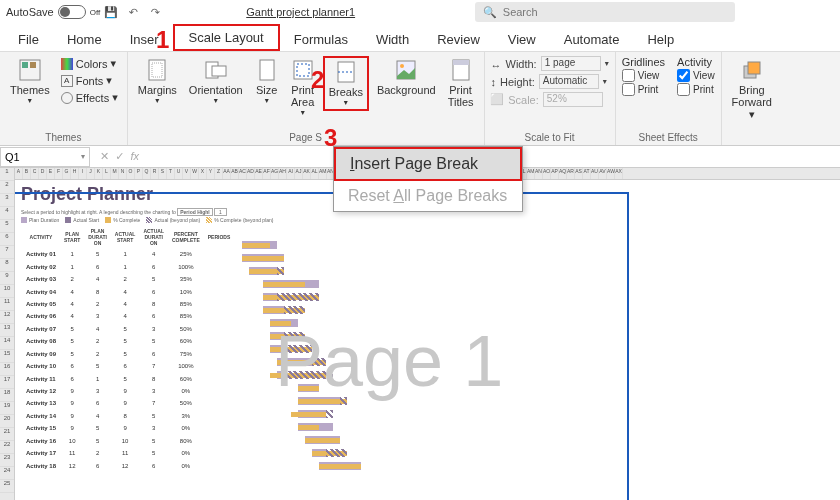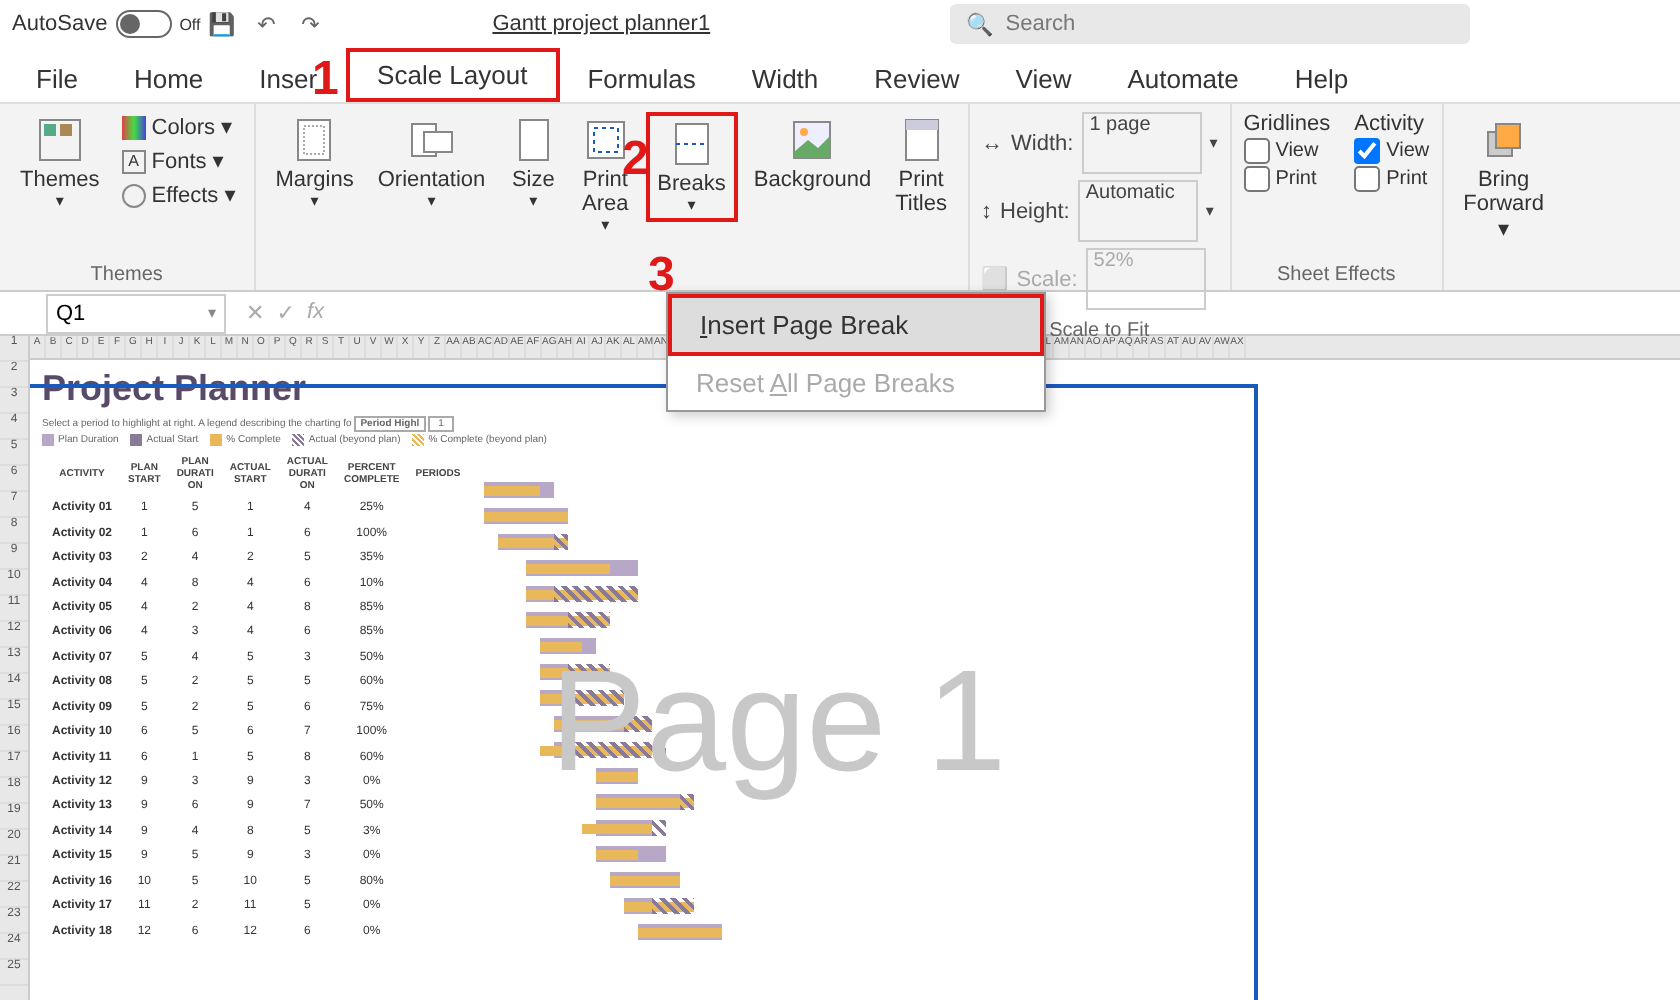--- a/index.html
+++ b/index.html
@@ -27,33 +27,33 @@
 .ribbon { height: 94px; background: #f3f3f3; display: flex; border-bottom: 1px solid #ccc; }
 .ribbon-group { border-right: 1px solid #ddd; padding: 4px 6px 2px; display: flex; flex-direction: column; }
 .group-content { flex: 1; display: flex; align-items: flex-start; gap: 4px; }
 .group-label { text-align: center; font-size: 10px; color: #666; padding-top: 2px; }
 .big-btn { display: flex; flex-direction: column; align-items: center; padding: 2px 4px; font-size: 11px; color: #333; cursor: pointer; }
 .big-btn .icon-large { width: 24px; height: 24px; margin-bottom: 2px; }
 .small-row { display: flex; flex-direction: column; gap: 2px; font-size: 11px; color: #333; }
 .small-btn { display: flex; align-items: center; gap: 3px; padding: 1px 3px; cursor: pointer; }
 .breaks-btn { border: 2px solid #e01818; }
 .scale-row { display: flex; align-items: center; gap: 4px; font-size: 11px; color: #444; margin-bottom: 3px; }
-.scale-input { width: 60px; height: 31px; border: 1px solid #ccc; font-size: 10px; padding: 0 3px; }
+.scale-input { width: 60px; height: 15px; border: 1px solid #ccc; font-size: 10px; padding: 0 3px; }
 .check-col { display: flex; flex-direction: column; font-size: 10px; color: #333; gap: 1px; }
 .check-row { display: flex; align-items: center; gap: 3px; }
 
 
 .dropdown { position: absolute; top: 146px; left: 333px; width: 190px; background: #fff; border: 1px solid #999; box-shadow: 2px 2px 6px rgba(0,0,0,0.2); z-index: 50; }
-.dropdown-row { padding: 6px 14px; font-size: 13px; color: #333; display: flex; align-items: center; cursor: pointer; }
+.dropdown-row { padding: 6px 14px; font-size: 16px; color: #333; display: flex; align-items: center; cursor: pointer; }
 .dropdown-row.highlight { background: #ddd; border: 2px solid #e01818; }
 .dropdown-row.disabled { color: #aaa; }
 .underline-letter { text-decoration: underline; }
 
 
-.namebox-row { height: 22px; background: #fff; border-bottom: 1px solid #ccc; display: flex; align-items: center; padding-left: 23px; }
+.namebox-row { height: 22px; background: #fff; border-bottom: 1px solid #ccc; display: flex; align-items: center; }
 .namebox { width: 90px; height: 20px; border: 1px solid #ccc; font-size: 11px; padding: 0 4px; display: flex; align-items: center; justify-content: space-between; }
 .fx-btns { display: flex; gap: 6px; margin: 0 10px; color: #aaa; font-size: 11px; }
 .formula-bar { flex: 1; height: 18px; font-size: 11px; }
 
 
 .worksheet { display: flex; height: 332px; }
 .row-headers { width: 15px; background: #e8e8e8; border-right: 1px solid #ccc; }
 .row-hdr { height: 13px; font-size: 6px; text-align: center; border-bottom: 1px solid #ddd; color: #555; }
 .sheet-main { flex: 1; position: relative; }
 .col-headers { height: 12px; background: #e8e8e8; border-bottom: 1px solid #ccc; display: flex; font-size: 5px; color: #555; overflow: hidden; }
@@ -188,20 +188,21 @@
         </div>
       <div class="big-btn">
           <svg class="icon-large">
             <rect x="4" y="2" width="16" height="20" fill="#fff" stroke="#888"></rect>
             <rect x="4" y="2" width="16" height="5" fill="#ccd"></rect>
           </svg>
           <span style="white-space:pre-line;text-align:center">Print
 Titles</span>
         </div>
     </div>
+    <div class="group-label">Page S</div>
   </div>
 
   <div class="ribbon-group">
     <div class="group-content">
       <div style="display:flex;flex-direction:column">
         <div class="scale-row">
             <span>↔</span>
             <span>Width:</span>
             <div class="scale-input"><span>1 page</span></div>
             <span style="font-size:8px">▾</span>

